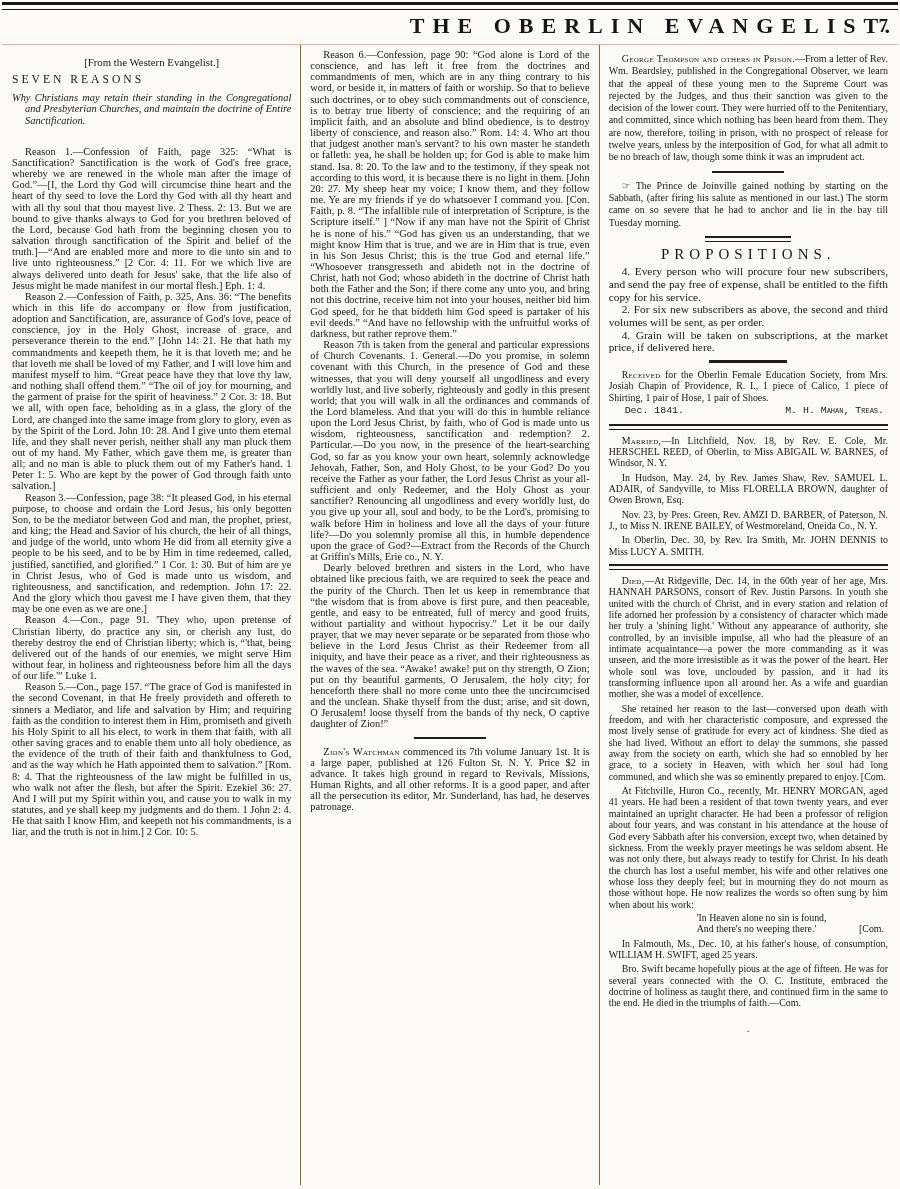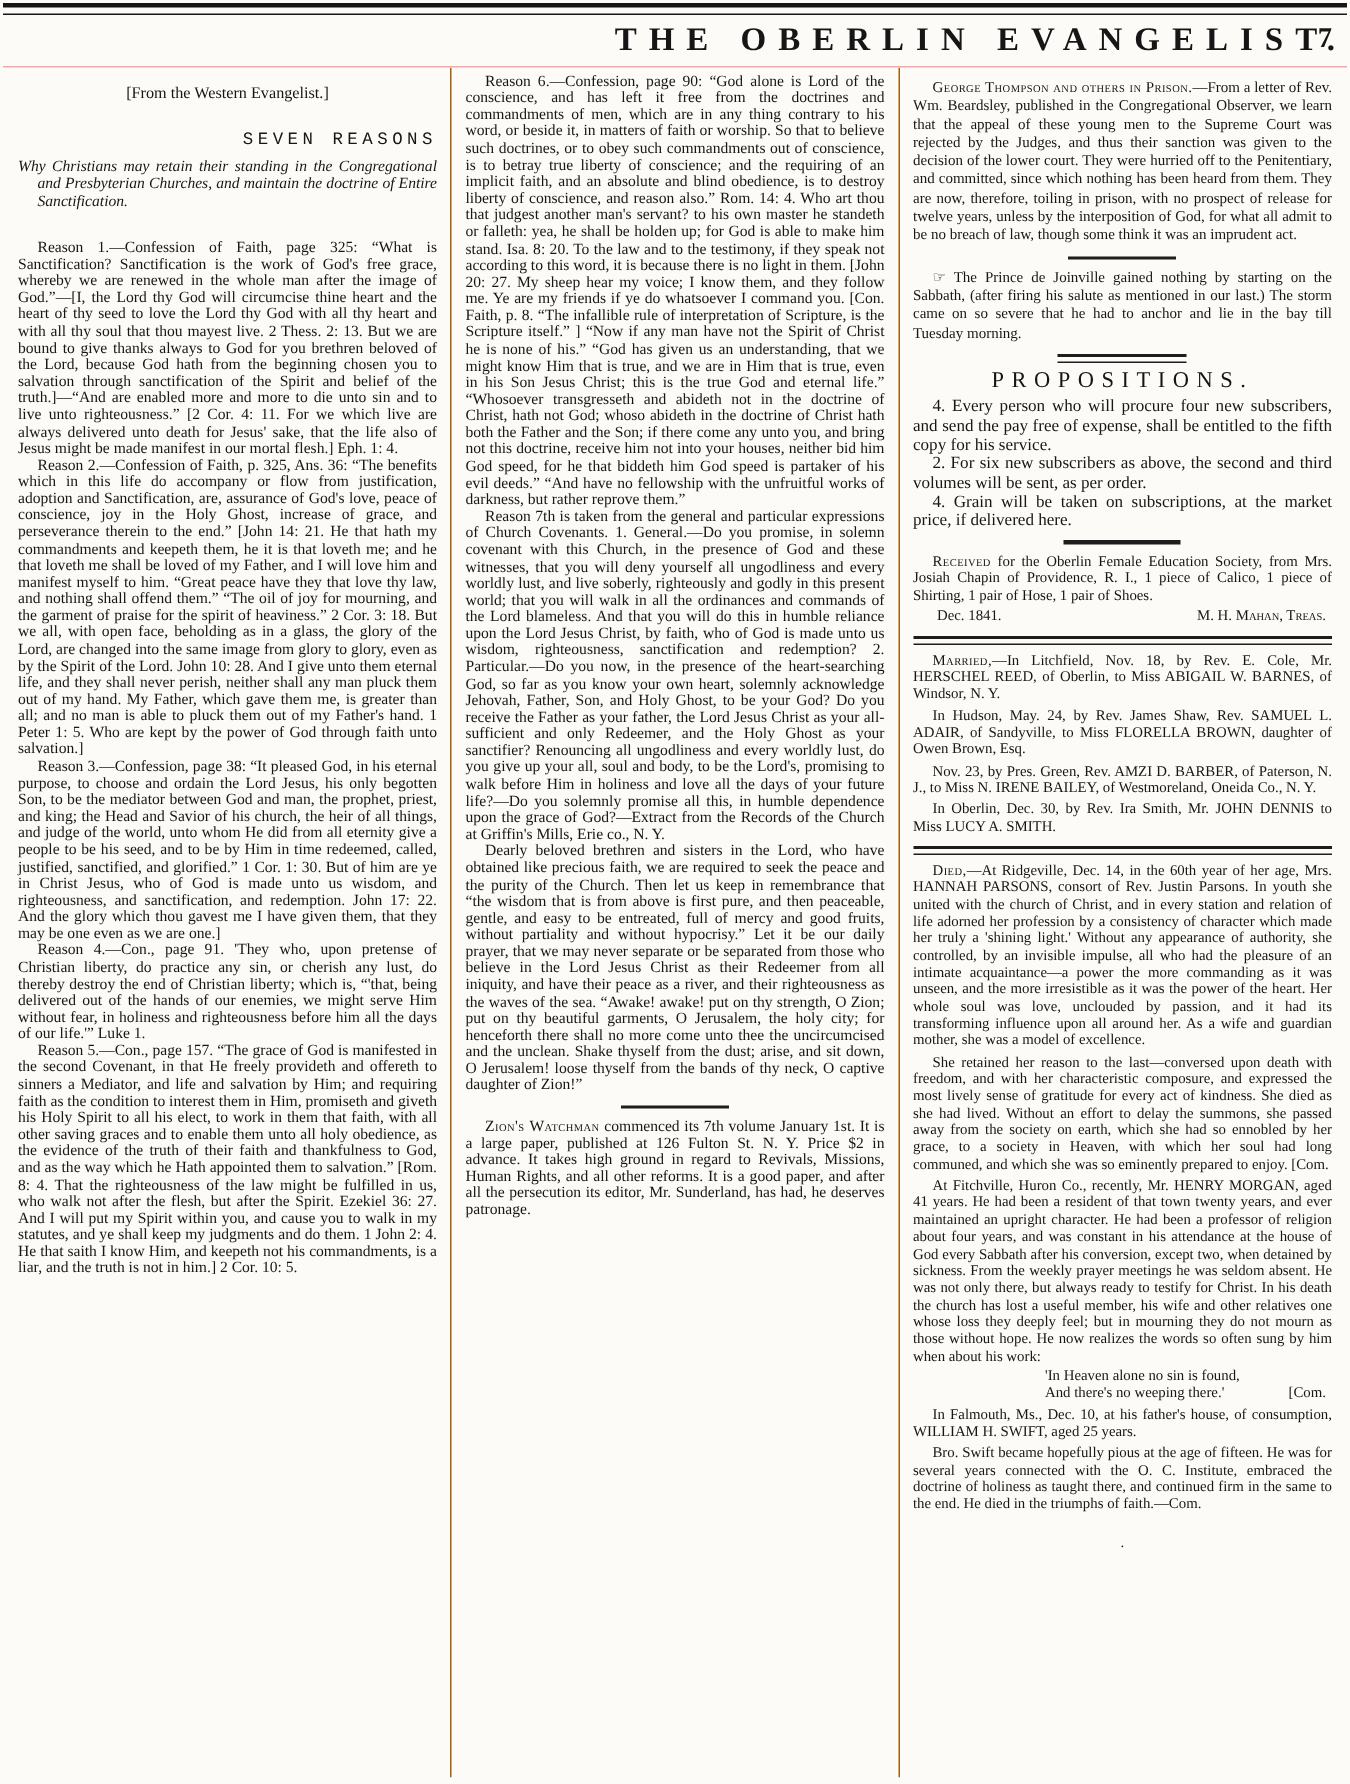--- a/index.html
+++ b/index.html
@@ -14,34 +14,34 @@
   .page-number{position:absolute;right:10px;top:5px;font-size:19px;font-weight:bold;}
   .columns{display:flex;height:1140px;overflow:hidden;padding:0 3px;}
   .col{flex:1 1 0;padding:4px 9px 0;overflow:hidden;text-align:justify;}
   .col + .col{border-left:1px solid #a16207;}
   .col1,.col2{font-size:10.4px;line-height:11.15px;}
   .col3{font-size:9.9px;line-height:11.35px;}
 
   .blk{margin:0;}
   .p{text-indent:13px;}
   .attr-line{text-align:center;text-indent:0;margin:8px 0 2px;font-size:10.8px;}
-  .title-line{text-align:right;text-indent:0;letter-spacing:3px;margin:20px 0 7px;font-size:11.6px;font-family:Liberation Mono, monospace;}
+  .title-line{text-align:left;text-indent:0;letter-spacing:3px;margin:6px 0 7px;font-size:11.6px;}
   .subtitle{font-style:italic;padding-left:13px;text-indent:-13px;margin-bottom:20px;}
 
   .news-p{font-size:10px;line-height:12.3px;text-indent:13px;margin-top:4px;}
   .prop-head{text-align:center;text-indent:0;font-size:15px;letter-spacing:5px;margin:7px 0 5px;}
   .prop-p{font-size:11.4px;line-height:12.7px;text-indent:13px;}
   .notice-p{margin-top:3px;text-indent:13px;}
 
   .rule-s{width:72px;border-top:2px solid #1d1d1d;margin:7px auto;}
   .rule-sd{width:86px;height:3px;border-top:2px solid #1d1d1d;border-bottom:1px solid #1d1d1d;margin:7px auto;}
   .rule-st{width:78px;border-top:3px solid #1d1d1d;margin:6px auto;}
   .rule-fd{height:3px;border-top:2px solid #1d1d1d;border-bottom:1px solid #1d1d1d;margin:7px 0 5px;}
 
-  .split{display:flex;justify-content:space-between;padding-left:16px;padding-right:4px;margin-top:2px;}
+  .split{display:flex;justify-content:space-between;padding-left:16px;padding-right:4px;margin-top:2px;font-family:Liberation Mono, monospace;}
   .split .right{font-variant:small-caps;}
   .verse{position:relative;padding-left:88px;margin:2px 0;text-align:left;}
   .verse .vattr{position:absolute;right:4px;bottom:0;}
   .lead{font-variant:small-caps;letter-spacing:.3px;}
   .center-mark{text-align:center;text-indent:0;margin-top:14px;}
 </style>
 </head>
 <body>
 
 <div class="page">

